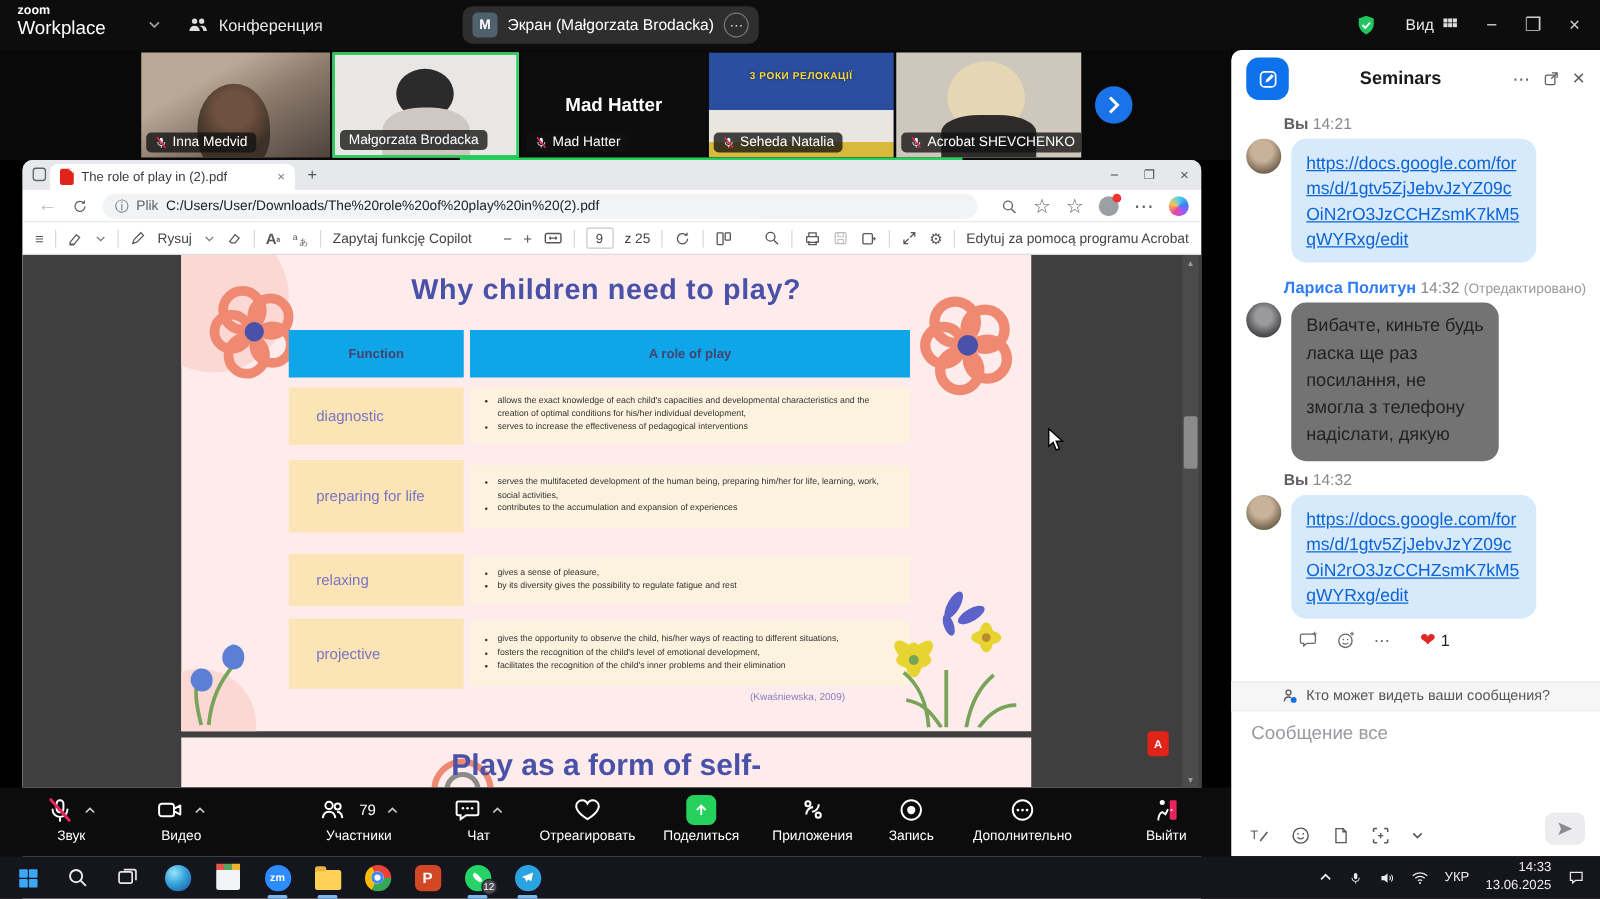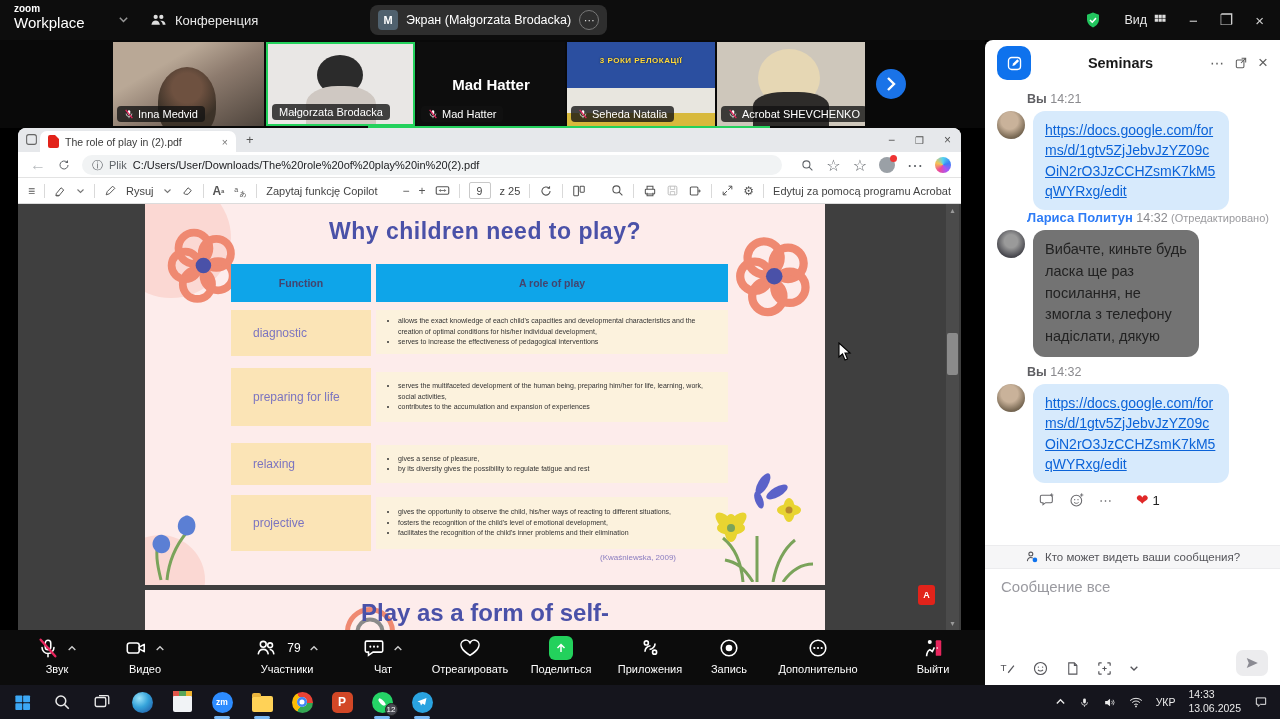--- a/index.html
+++ b/index.html
@@ -122,21 +122,21 @@
   .pptic{width:21px;height:21px;border-radius:5px;background:#d24726;color:#fff;font-weight:bold;font-size:12px;display:flex;align-items:center;justify-content:center}
   .waic{width:21px;height:21px;border-radius:50%;background:#25d366;display:flex;align-items:center;justify-content:center;position:relative}
   .wabadge{position:absolute;right:-5px;bottom:-3px;width:13px;height:13px;border-radius:50%;background:#4a4a52;color:#fff;font-size:8px;display:flex;align-items:center;justify-content:center;border:1px solid #222}
   .tgic{width:21px;height:21px;border-radius:50%;background:#2aa3e0;display:flex;align-items:center;justify-content:center}
   .folderic{width:21px;height:16px;background:#ffd257;border-radius:2px;position:relative;margin-top:4px}
   .folderic:before{content:"";position:absolute;left:0;top:-3px;width:9px;height:4px;background:#eab53e;border-radius:2px 2px 0 0}
   .storeic{width:19px;height:17px;background:#f1f3f6;border-radius:2px;position:relative;margin-top:3px}
   .storeic:before{content:"";position:absolute;left:0;top:-4px;width:19px;height:5px;background:linear-gradient(90deg,#e2574c 0 33%,#57a65a 33% 66%,#f0b432 66%)}
   .tray{position:absolute;right:0;top:0;height:34px;display:flex;align-items:center;gap:13px;padding-right:12px;color:#eaeaea}
   .lang{font-size:10.5px}
-  .clock{font-size:10.5px;line-height:1.3;}
+  .clock{font-size:10.5px;line-height:1.3;text-align:right}
 
   .cursor{position:absolute;left:838px;top:214px;z-index:50}
 </style>
 </head>
 <body>
 
 <div class="topbar">
   <div class="logo">
     <div class="l1">zoom</div>
     <div class="l2">Workplace</div>
@@ -660,21 +660,21 @@
     <span class="headic" style="font-size:17px">×</span>
   </div>
 
   <div style="position:absolute;left:0;top:52px;width:100%">
     <div class="msg-label"><b>Вы</b> <span>14:21</span></div>
     <div class="mrow">
       <span class="mav"></span>
       <div class="bubble bblue"><span class="linktxt">https://docs.google.com/forms/d/1gtv5ZjJebvJzYZ09cOiN2rO3JzCCHZsmK7kM5qWYRxg/edit</span></div>
     </div>
 
-    <div class="msg-label" style=""><span class="nameblue">Лариса Политун</span> <span>14:32</span> <span class="edited">(Отредактировано)</span></div>
+    <div class="msg-label" style="margin-top:12px"><span class="nameblue">Лариса Политун</span> <span>14:32</span> <span class="edited">(Отредактировано)</span></div>
     <div class="mrow">
       <span class="mav mav2"></span>
       <div class="bubble bgray">Вибачте, киньте будь ласка ще раз посилання, не змогла з телефону надіслати, дякую</div>
     </div>
 
     <div class="msg-label" style="margin-top:8px"><b>Вы</b> <span>14:32</span></div>
     <div class="mrow">
       <span class="mav"></span>
       <div class="bubble bblue"><span class="linktxt">https://docs.google.com/forms/d/1gtv5ZjJebvJzYZ09cOiN2rO3JzCCHZsmK7kM5qWYRxg/edit</span></div>
     </div>

